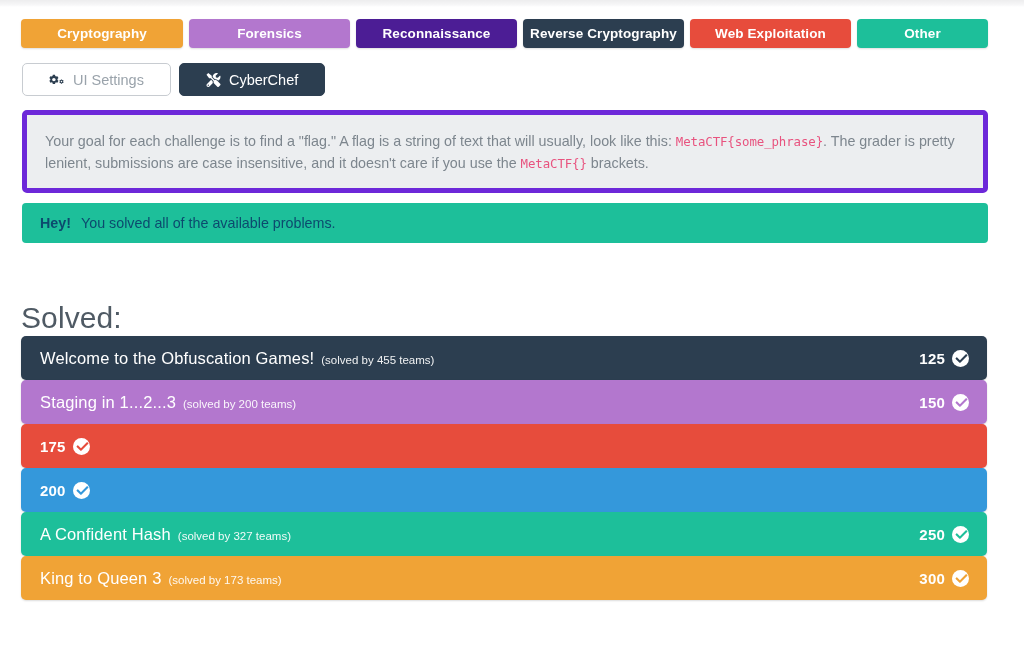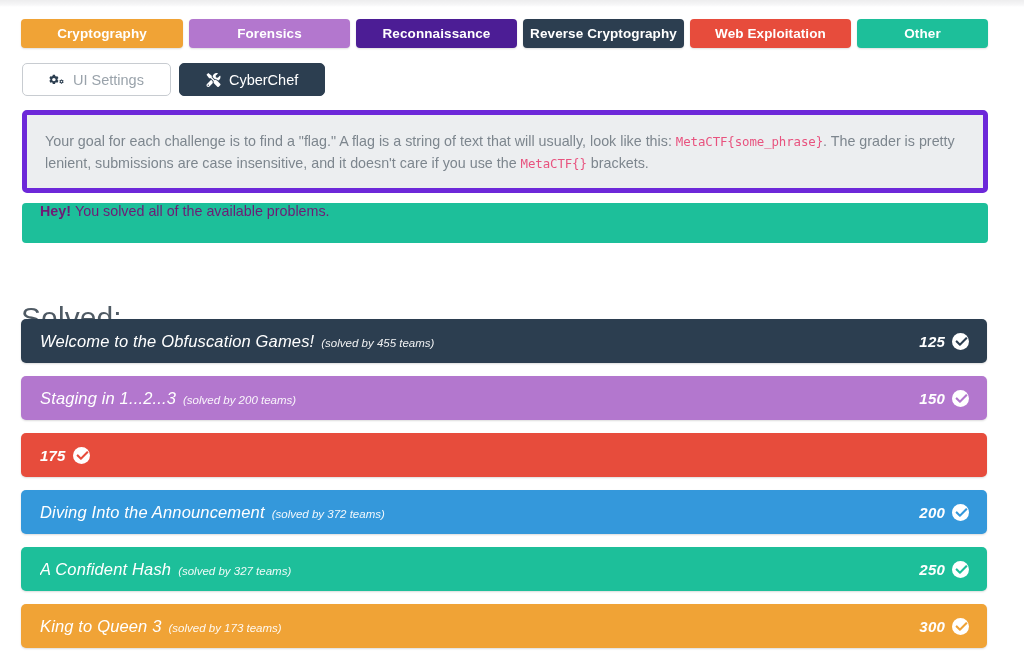--- a/index.html
+++ b/index.html
@@ -123,51 +123,50 @@
 
   
   .alert-success {
     position: absolute;
     top: 203px;
     left: 22px;
     width: 966px;
     height: 40px;
     background: #1dbf9a;
     border-radius: 4px;
-    color: #701a75;
+    color: #0c4a6e;
     font-size: 14.3px;
     display: flex;
-    align-items: flex-start;
+    align-items: center;
     padding: 0 18px;
     font-family: "Liberation Sans", sans-serif;
+    gap: 6px;
   }
   .alert-success b { font-weight: 700; margin-right: 4px; }
 
   
   .solved-heading {
     position: absolute;
     top: 276px;
     left: 21px;
     font-size: 30px;
     font-weight: 400;
     color: #4f5a64;
     letter-spacing: .1px;
     font-family: "Liberation Sans", sans-serif;
   }
 
   
   .challenge-list {
     position: absolute;
-    top: 319px;
+    top: 336px;
     left: 21px;
     width: 966px;
     display: flex;
     flex-direction: column;
-    gap: 13px;
-    font-style: italic;
   }
   .challenge-row {
     height: 44px;
     border-radius: 5px;
     display: flex;
     align-items: center;
     justify-content: space-between;
     padding: 0 18px 0 19px;
     color: #ffffff;
     cursor: pointer;
@@ -316,24 +315,20 @@
         <span class="ch-check">
           <svg width="17" height="17" viewBox="0 0 512 512">
               <circle cx="256" cy="256" r="256" fill="#ffffff"></circle>
               <path fill="#e74c3c" d="M227.3 387.3L110.6 270.6c-6.2-6.2-6.2-16.4 0-22.6l22.6-22.6c6.2-6.2 16.4-6.2 22.6 0l82.8 82.7 177.3-177.3c6.2-6.2 16.4-6.2 22.6 0l22.6 22.6c6.2 6.2 6.2 16.4 0 22.6L249.9 387.3c-6.2 6.3-16.4 6.3-22.6 0z"></path>
             </svg>
         </span>
       </div>
     </div>
 
     <div class="challenge-row" style="background:#3498db;">
-      <div class="ch-left">
-        <span class="ch-title">Diving Into the Announcement</span>
-        <span class="ch-solvers">(solved by 372 teams)</span>
-      </div>
       <div class="ch-right">
         <span class="ch-points">200</span>
         <span class="ch-check">
           <svg width="17" height="17" viewBox="0 0 512 512">
               <circle cx="256" cy="256" r="256" fill="#ffffff"></circle>
               <path fill="#3498db" d="M227.3 387.3L110.6 270.6c-6.2-6.2-6.2-16.4 0-22.6l22.6-22.6c6.2-6.2 16.4-6.2 22.6 0l82.8 82.7 177.3-177.3c6.2-6.2 16.4-6.2 22.6 0l22.6 22.6c6.2 6.2 6.2 16.4 0 22.6L249.9 387.3c-6.2 6.3-16.4 6.3-22.6 0z"></path>
             </svg>
         </span>
       </div>
     </div>

